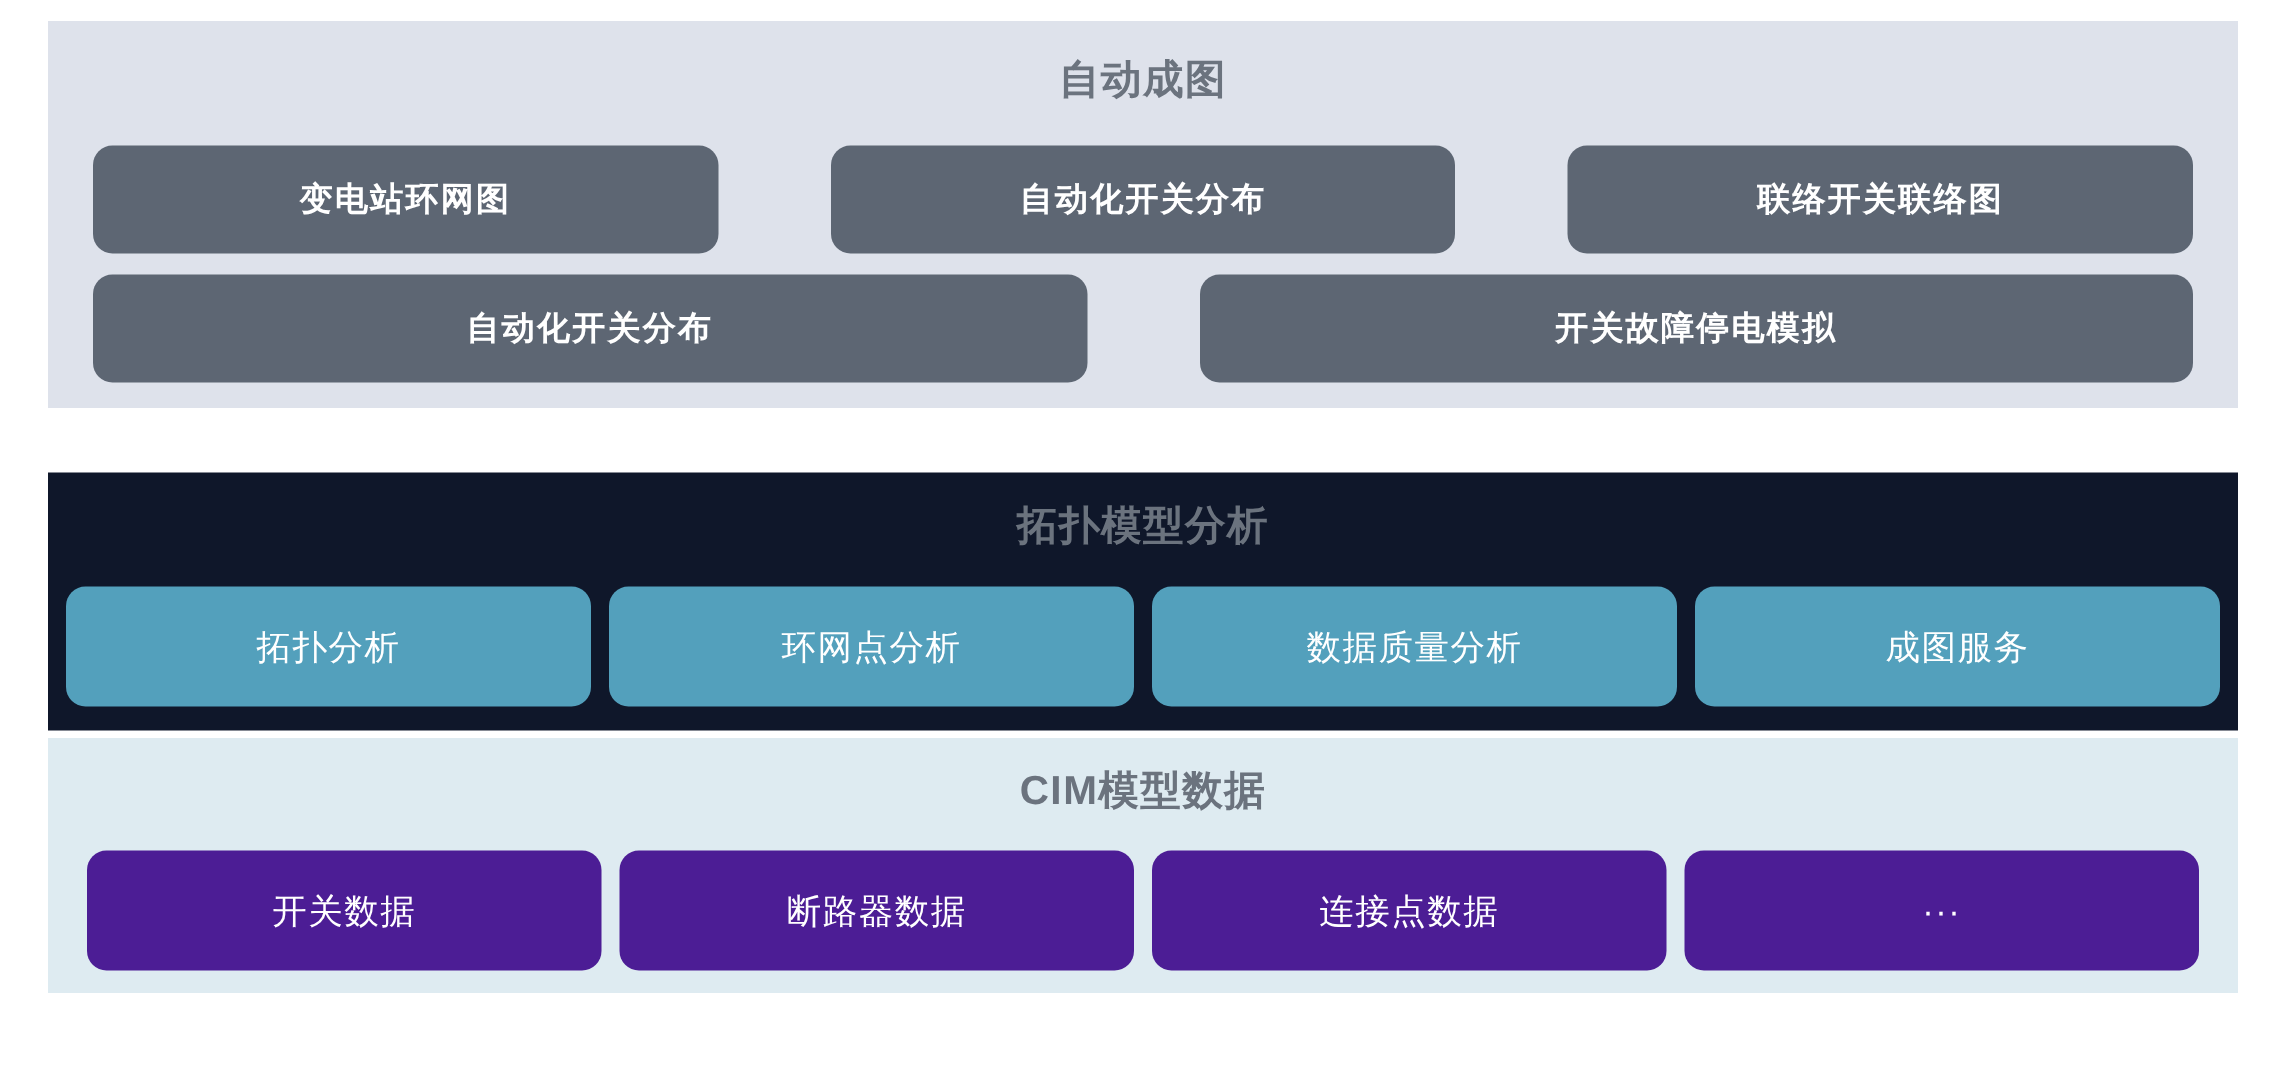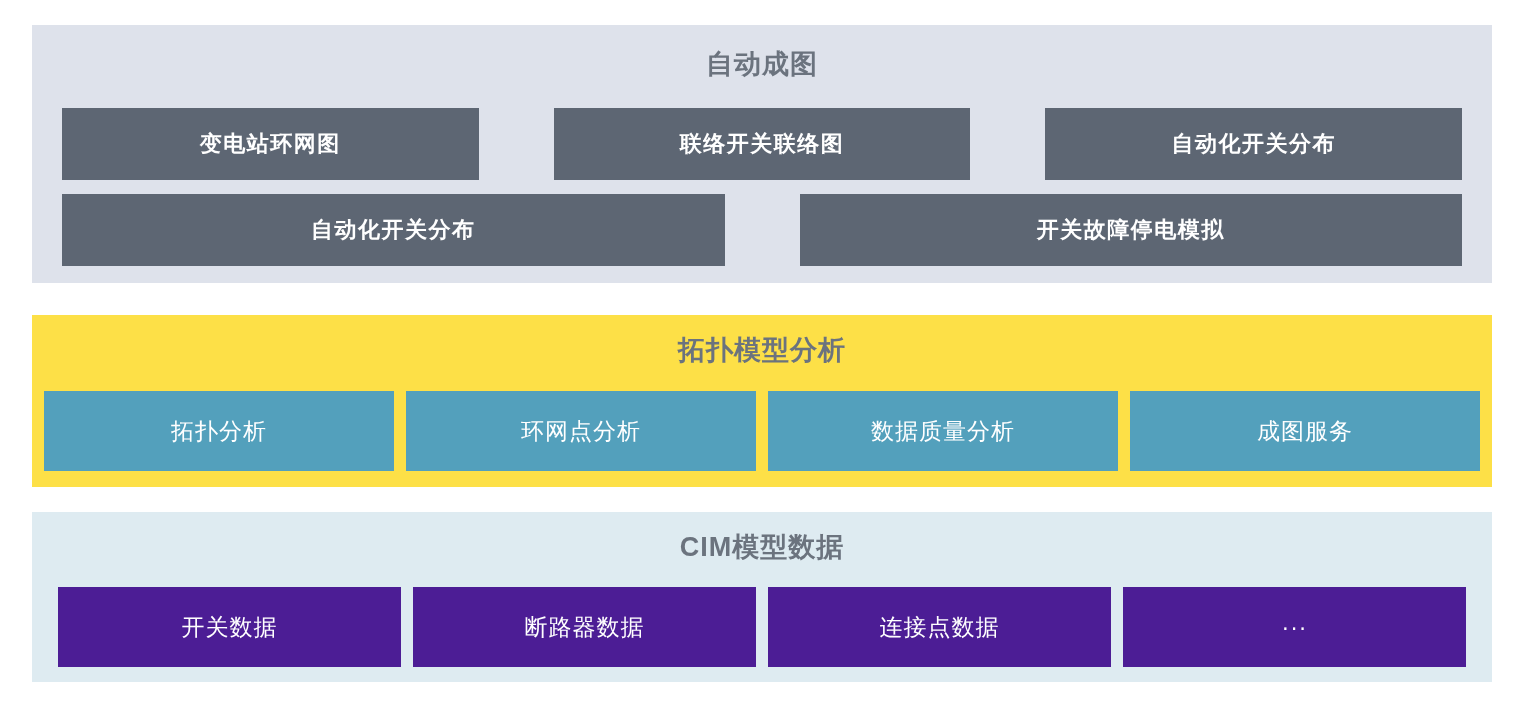--- a/index.html
+++ b/index.html
@@ -41,25 +41,26 @@
   }
 
   .tile {
     display: flex;
     align-items: center;
     justify-content: center;
     text-align: center;
     color: #ffffff;
     white-space: nowrap;
     user-select: none;
+    border-radius: 13px;
   }
 
   
   #panel-automap {
-    top: 25px;
+    top: 14px;
     height: 258px;
     background: #dee2eb;
     padding: 0;
   }
 
   #panel-automap .panel-title {
     font-size: 27px;
     line-height: 27px;
     padding-top: 26px;
     color: #6b737e;
@@ -79,21 +80,21 @@
     background: #5d6673;
     font-size: 22px;
     font-weight: bold;
     letter-spacing: 1.5px;
   }
 
   
   #panel-topology {
     top: 315px;
     height: 172px;
-    background: #fde047;
+    background: #0f172a;
   }
 
   #panel-topology .panel-title {
     font-size: 27px;
     line-height: 27px;
     padding-top: 22px;
     color: #6b737e;
   }
 
   #panel-topology .btn-row {
@@ -106,21 +107,21 @@
     flex: 1 1 0;
     height: 80px;
     background: #53a0bc;
     font-size: 23px;
     font-weight: normal;
     letter-spacing: 1px;
   }
 
   
   #panel-cim {
-    top: 512px;
+    top: 492px;
     height: 170px;
     background: #deebf1;
   }
 
   #panel-cim .panel-title {
     font-size: 27px;
     line-height: 27px;
     padding-top: 22px;
     color: #6b737e;
   }
@@ -148,22 +149,22 @@
 </head>
 <body>
 
 <div class="diagram">
 
   <section class="panel" id="panel-automap">
     <div class="panel-title">自动成图</div>
 
     <div class="btn-row row-1">
       <div class="tile">变电站环网图</div>
+      <div class="tile">自动化开关分布</div>
       <div class="tile">联络开关联络图</div>
-      <div class="tile">自动化开关分布</div>
     </div>
 
     <div class="btn-row row-2">
       <div class="tile">自动化开关分布</div>
       <div class="tile">开关故障停电模拟</div>
     </div>
   </section>
 
   <section class="panel" id="panel-topology">
     <div class="panel-title">拓扑模型分析</div>

